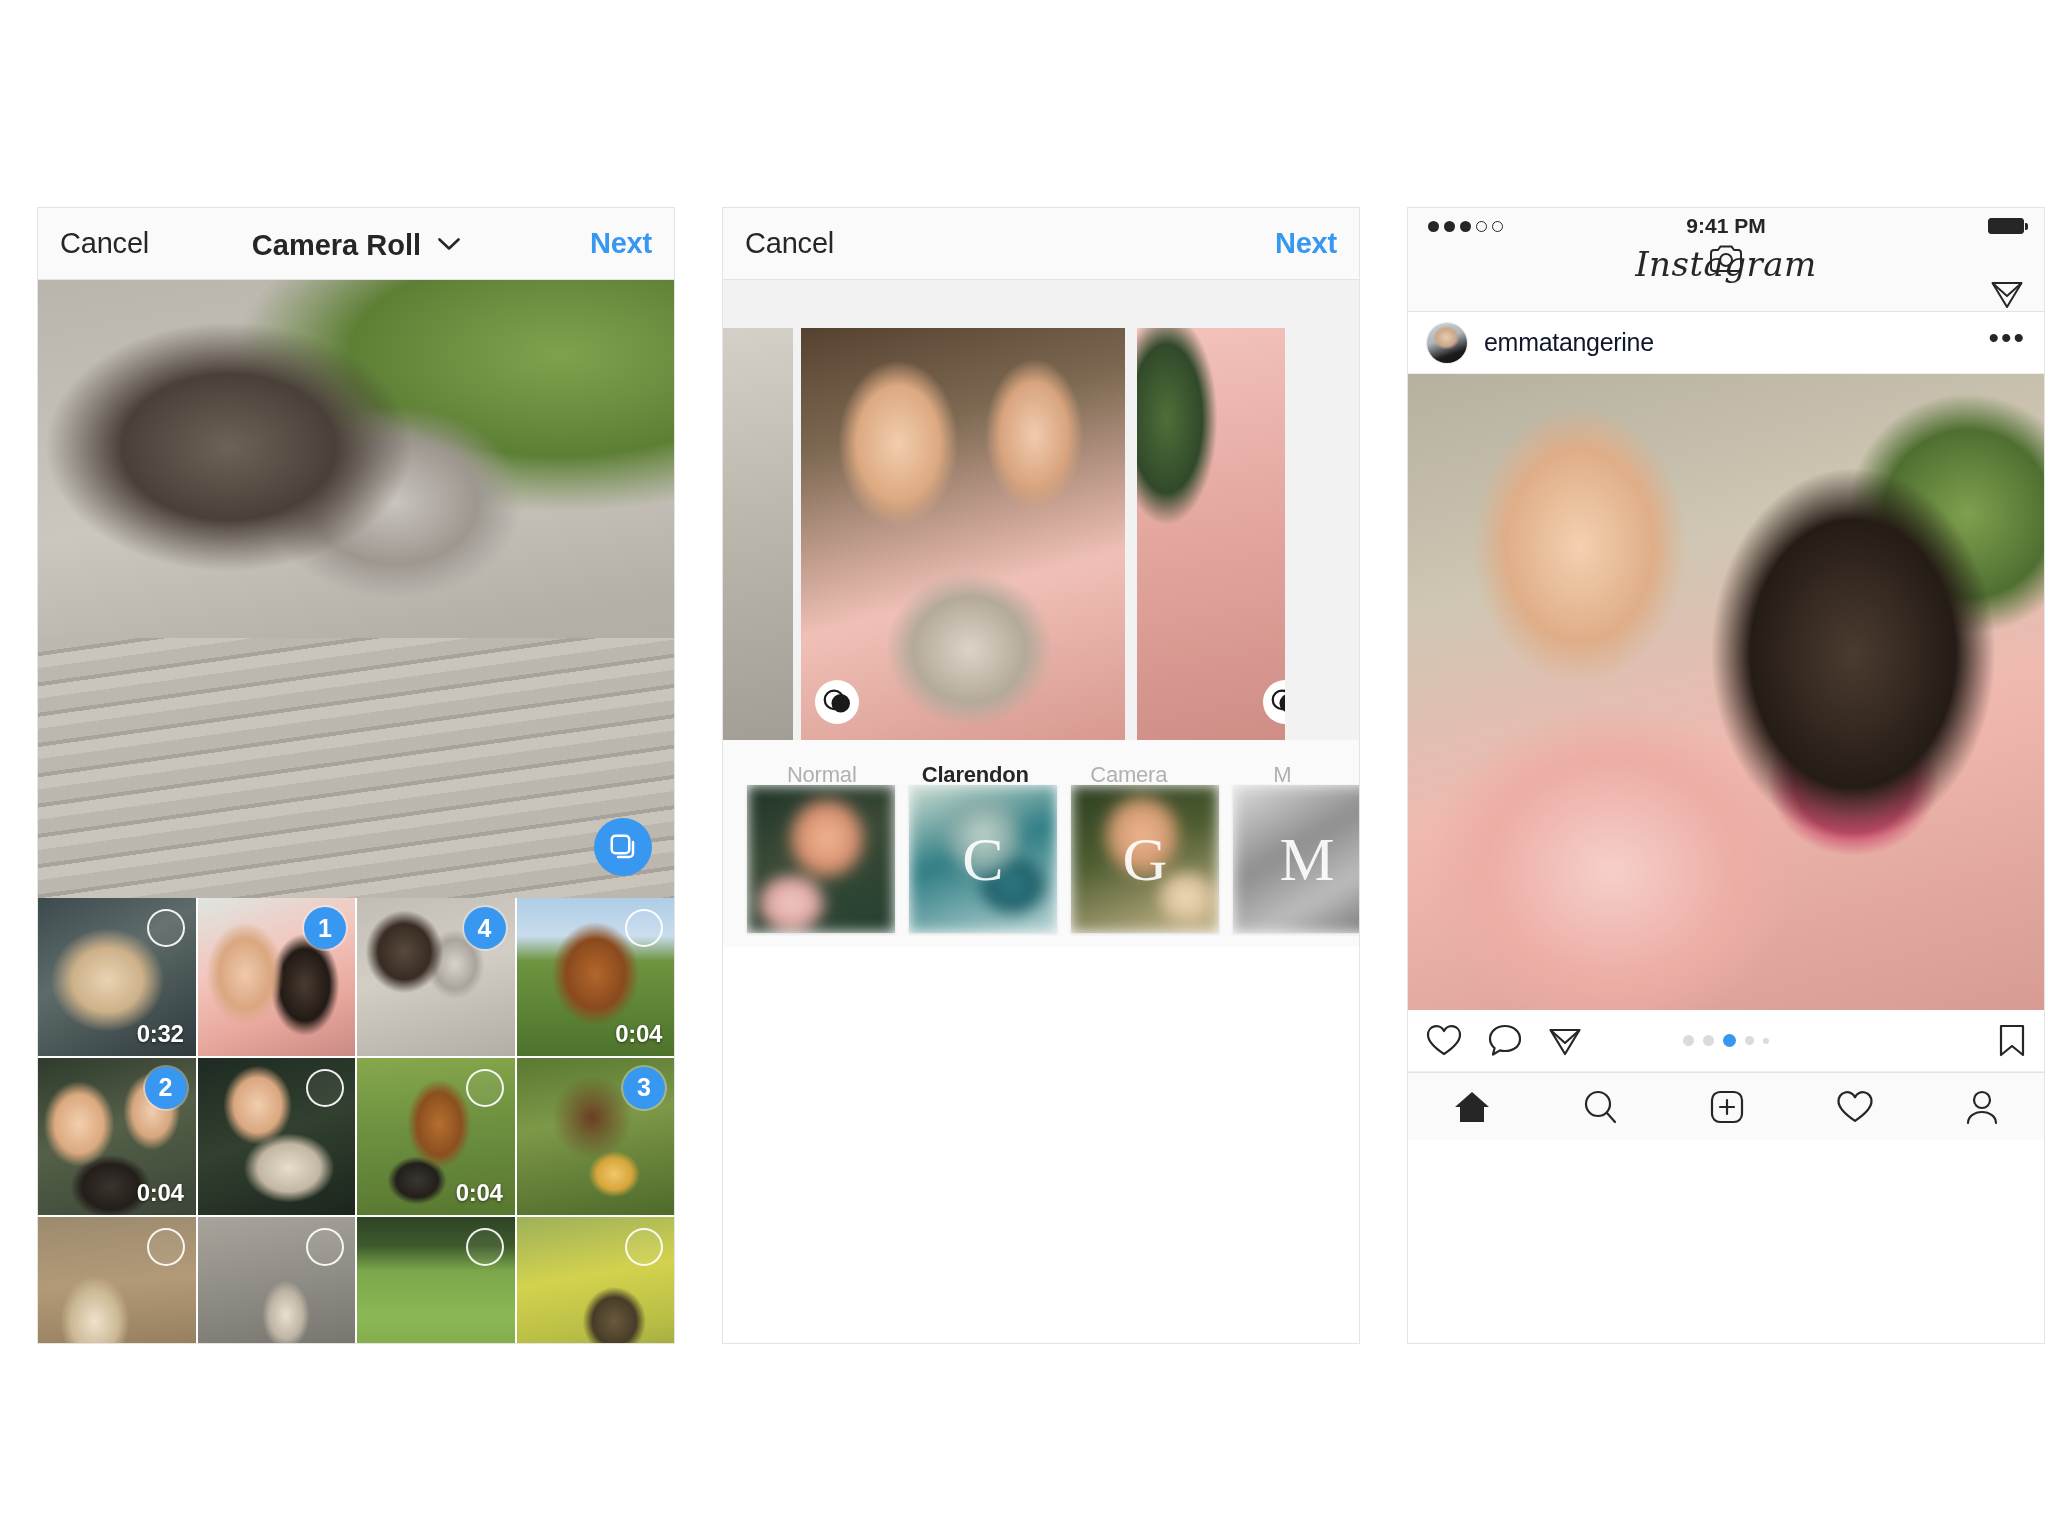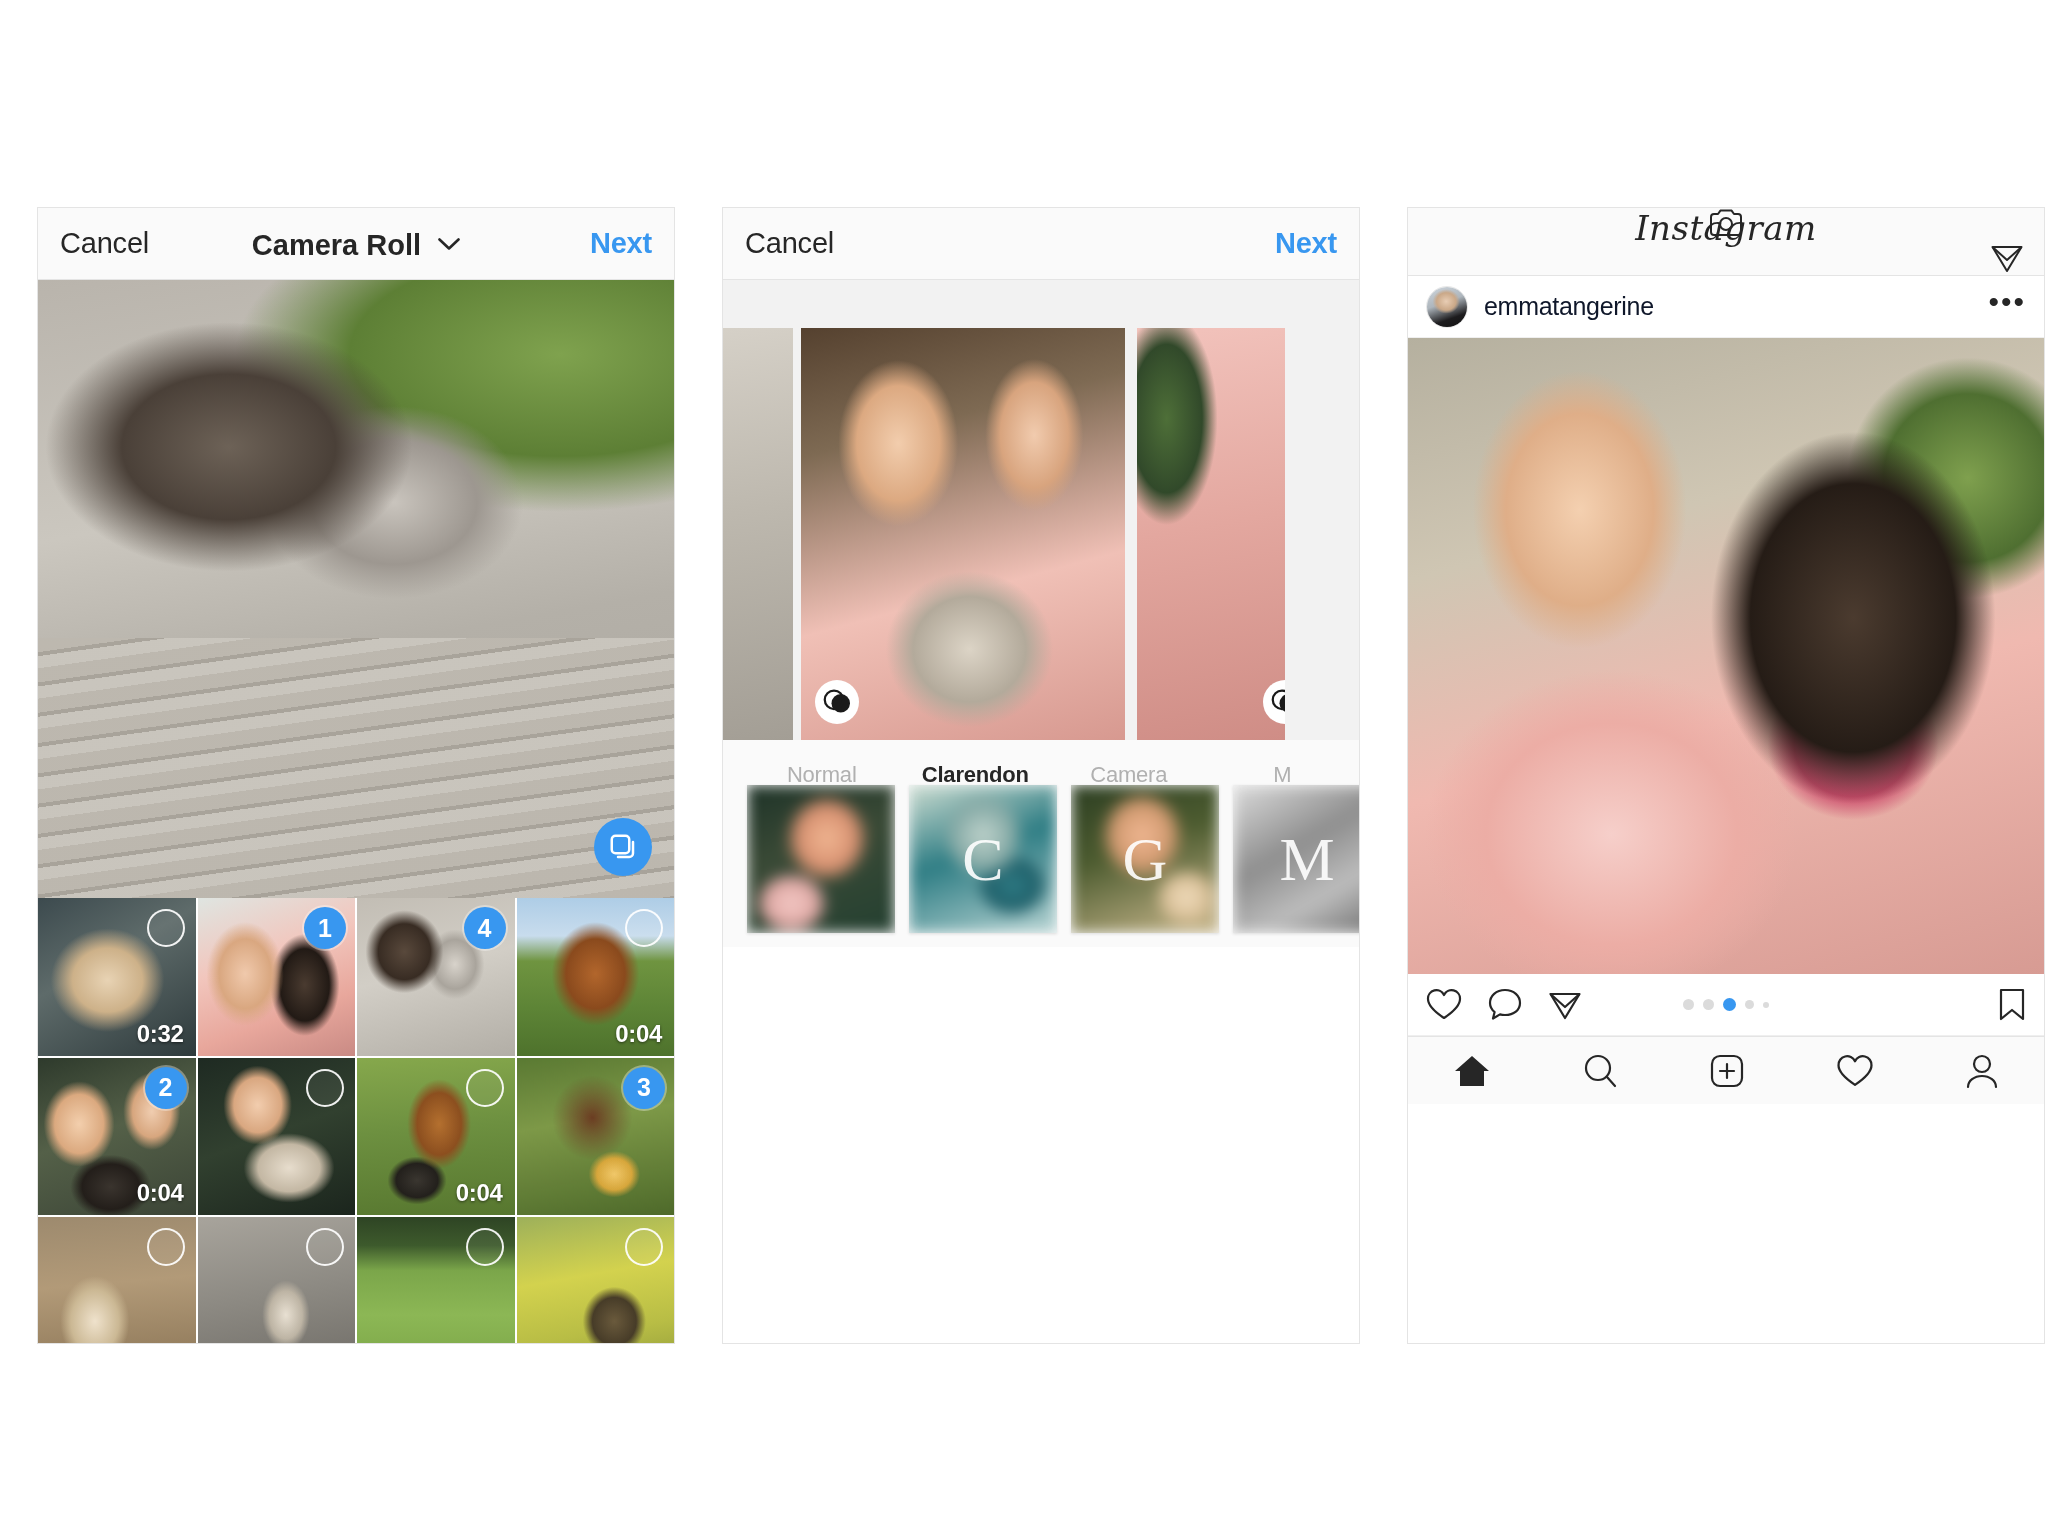--- a/index.html
+++ b/index.html
@@ -496,20 +496,31 @@
           <div class="f-thumb">
             <div class="ph ph-moon"></div>
             <div class="f-letter">M</div>
           </div>
         </div>
     </div>
   </div>
 
   <div class="phone" id="phone-3">
 
+    <div class="statusbar">
+      <span class="sig-dots">
+        <i class="on"></i>
+          <i class="on"></i>
+          <i class="on"></i>
+          <i class="off"></i>
+          <i class="off"></i>
+      </span>
+      <span class="sb-time">9:41 PM</span>
+      <span class="battery"></span>
+    </div>
 
     <div class="ig-header">
       <span>
         <svg width="34" height="30" viewBox="0 0 34 30" fill="none" stroke="#262626" stroke-width="2">
           <path d="M2 9 a3 3 0 0 1 3-3 h4 l2.4-3.4 h11.2 L25 6 h4 a3 3 0 0 1 3 3 v15 a3 3 0 0 1 -3 3 H5 a3 3 0 0 1 -3-3 z" stroke-linejoin="round"></path>
           <circle cx="17" cy="16" r="6"></circle>
         </svg>
       </span>
       <span class="ig-logo">Instagram</span>
       <span style="margin-left:auto">

